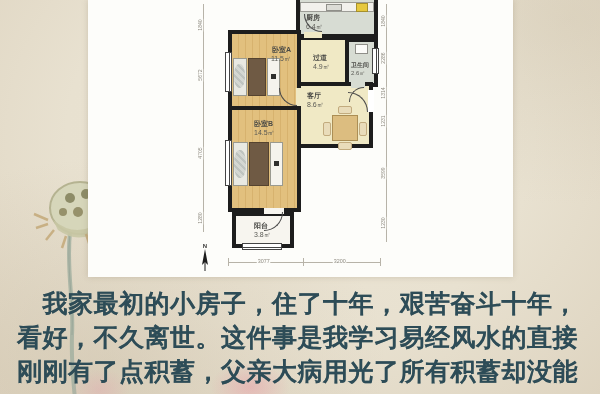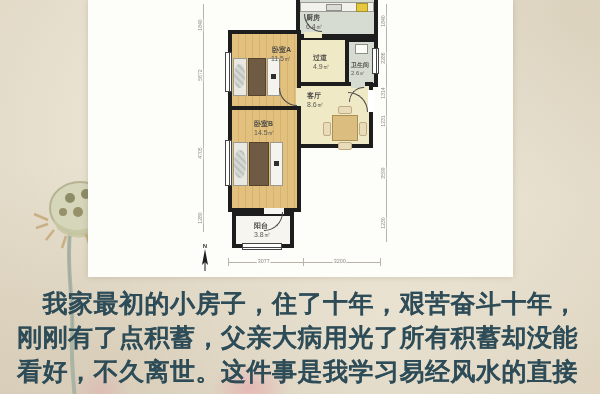--- a/index.html
+++ b/index.html
@@ -190,18 +190,18 @@
       <div style="font-size:6px;color:#3a3a38;font-weight:700;">N</div>
       <svg width="12" height="22" viewBox="0 0 12 22" style="display:block;margin:0 auto;">
         <polygon points="6,0 9,16 6,13 3,16" fill="#1d1d1d"></polygon>
         <line x1="6" y1="13" x2="6" y2="22" stroke="#1d1d1d" stroke-width="1"></line>
       </svg>
     </div>
   </div>
 
   <div class="caption" style="color: rgb(45, 76, 87);">
     <div>　我家最初的小房子，住了十年，艰苦奋斗十年，</div>
+    <div>看好，不久离世。这件事是我学习易经风水的直接</div>
     <div>刚刚有了点积蓄，父亲大病用光了所有积蓄却没能</div>
-    <div>看好，不久离世。这件事是我学习易经风水的直接</div>
     <div>原因</div>
   </div>
 
 </div>
 
 </body></html>

